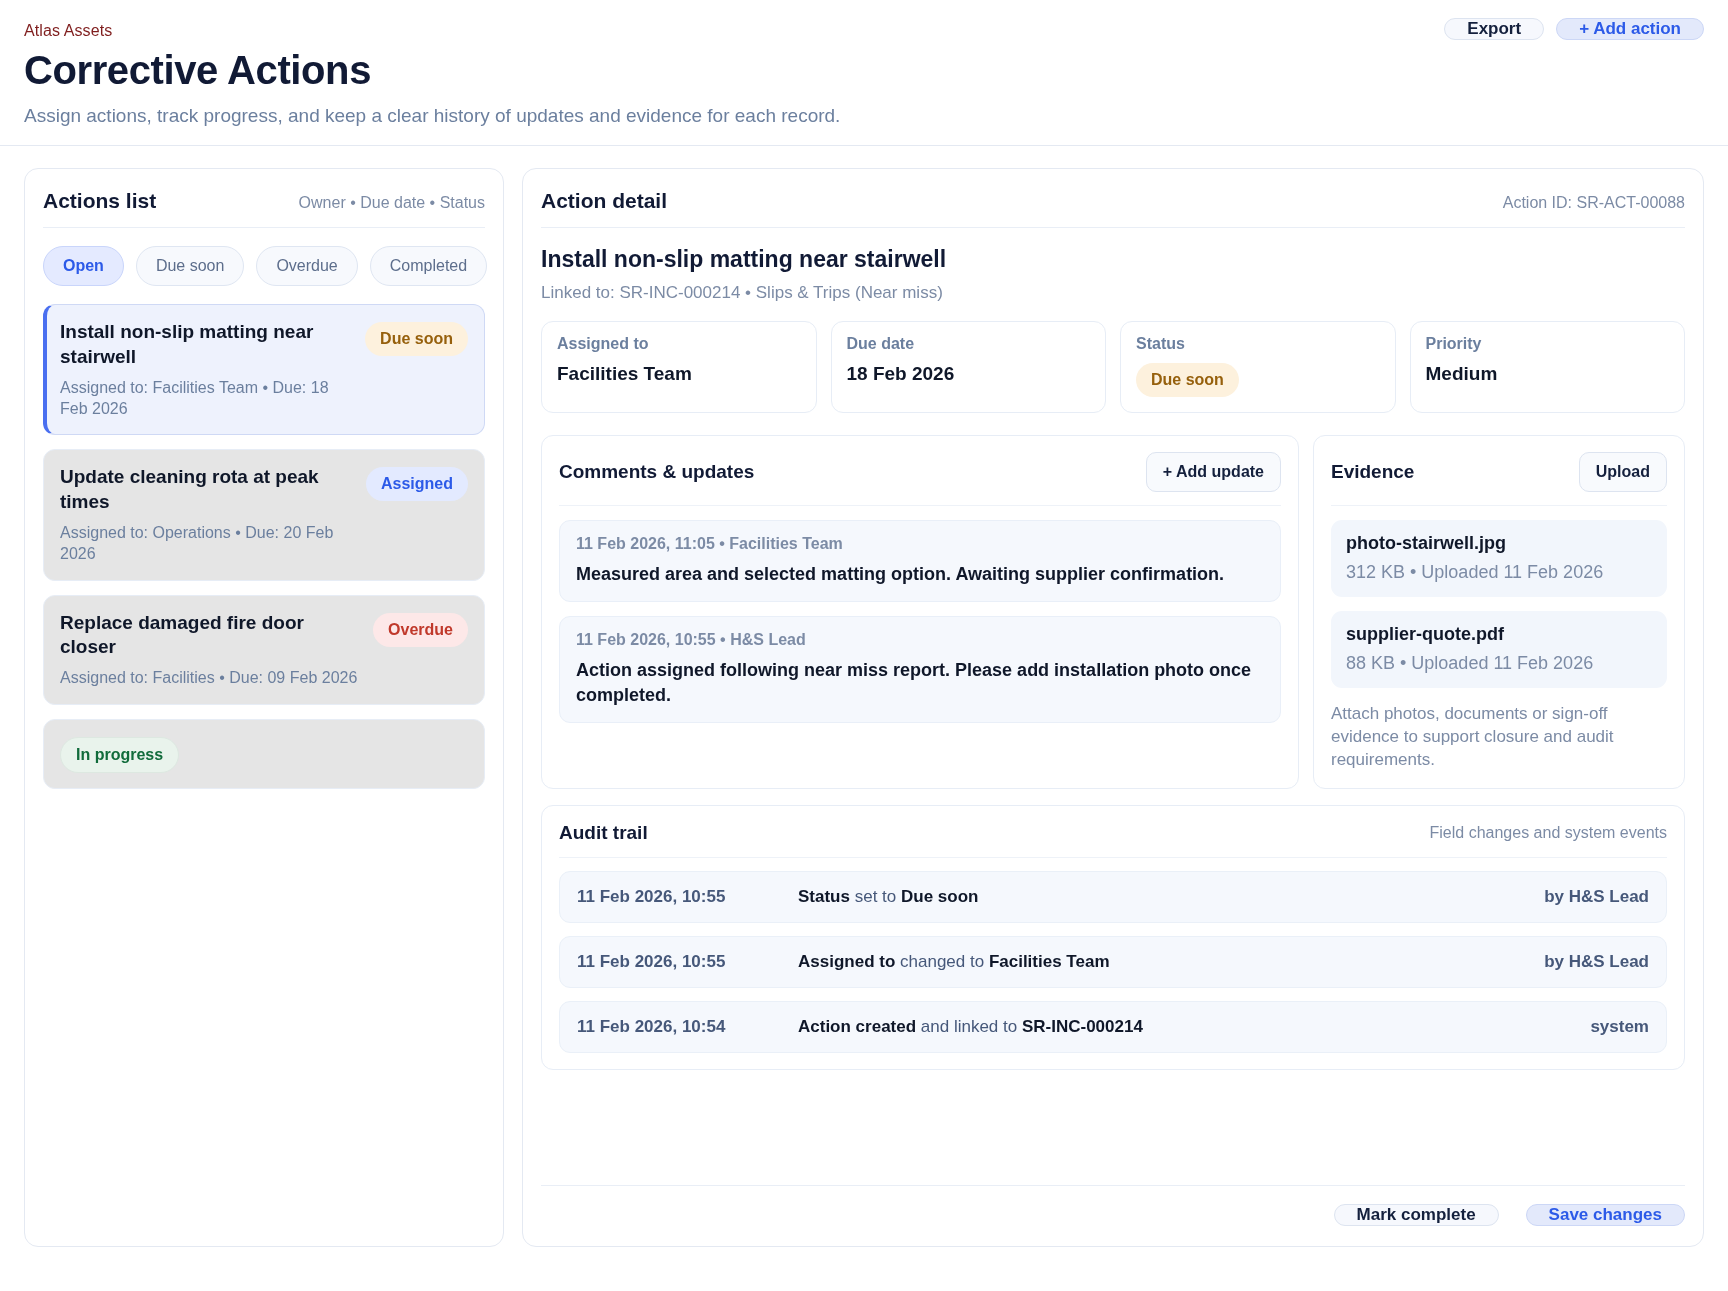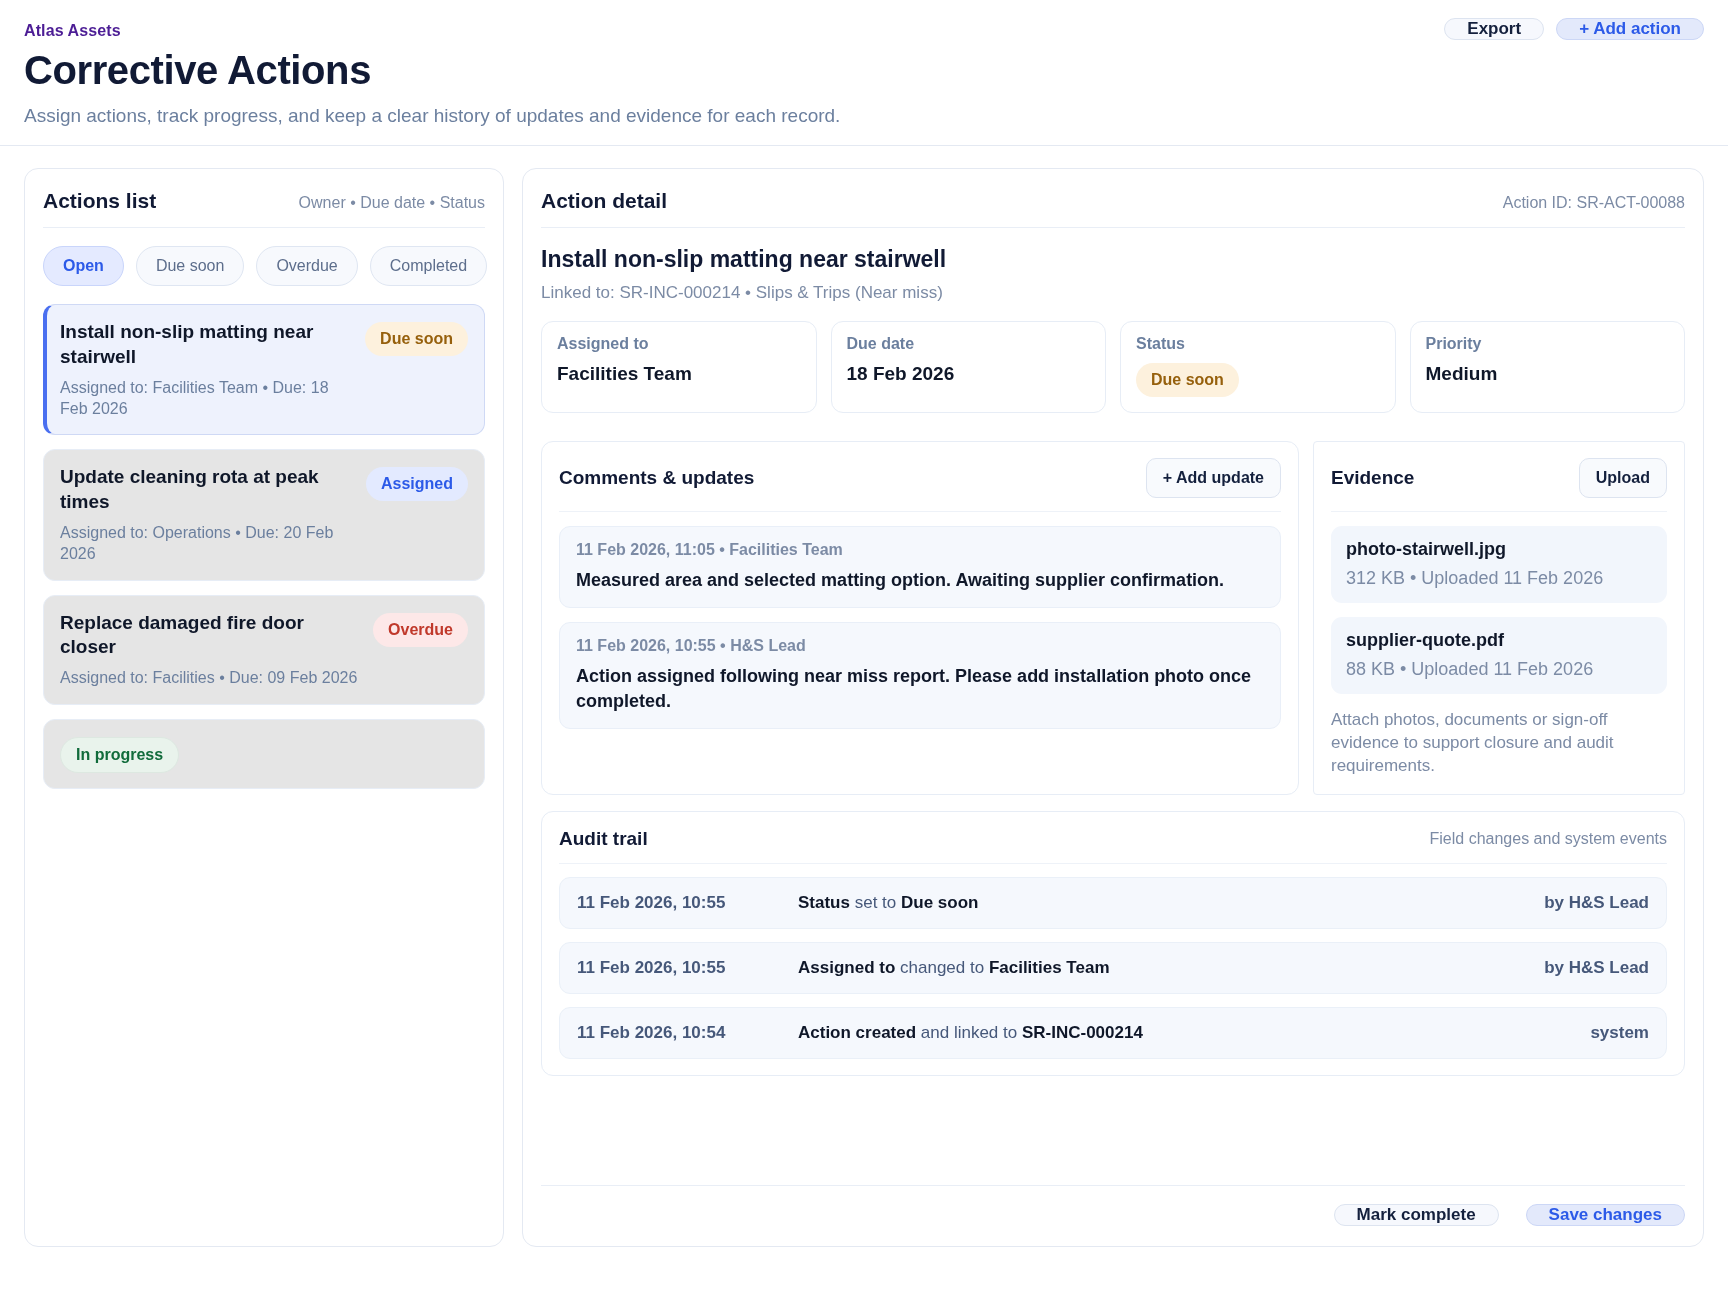--- a/index.html
+++ b/index.html
@@ -14,22 +14,22 @@
   .page { width: 1728px; height: 1291px; position: relative; }
 
   
   .header {
     padding: 22px 24px 18px 24px;
     border-bottom: 1px solid #e4e9f2;
     position: relative;
   }
   .eyebrow {
     font-size: 16px;
-    font-weight: bold;
-    color: #4c1d95;
+    font-weight: normal;
+    color: #7f1d1d;
     letter-spacing: .1px;
   }
   .page-title {
     font-size: 40px;
     font-weight: bold;
     color: #111a35;
     letter-spacing: -0.4px;
     margin-top: 9px;
     line-height: 1.08;
   }
@@ -171,23 +171,23 @@
     border: 1px solid #e7edf6;
     border-radius: 12px;
     background: #fff;
     padding: 13px 15px 15px 15px;
     min-width: 0;
   }
   .meta-label { font-size: 16px; color: #6b7f9e; font-weight: bold; }
   .meta-value { font-size: 19px; font-weight: bold; color: #0f1729; margin-top: 10px; }
   .meta-value .badge { display: inline-block; margin-top: 0; }
 
-  .mid-row { display: flex; gap: 14px; margin-top: 28px; align-items: stretch; }
+  .mid-row { display: flex; gap: 14px; margin-top: 22px; align-items: stretch; }
   .comments-card { flex: 1 1 auto; border: 1px solid #e7edf6; border-radius: 12px; padding: 16px 17px; }
-  .evidence-card { width: 372px; flex: 0 0 372px; border: 1px solid #e7edf6; border-radius: 4px; padding: 16px 17px; }
+  .evidence-card { width: 372px; flex: 0 0 372px; border: 1px solid #e7edf6; border-radius: 12px; padding: 16px 17px; }
 
   .sub-head {
     display: flex; justify-content: space-between; align-items: center;
     padding-bottom: 13px; border-bottom: 1px solid #eef2f8;
   }
   .sub-title { font-size: 19px; font-weight: bold; color: #111a35; }
   .btn-sm {
     border-radius: 10px; font-size: 16px; font-weight: bold;
     padding: 10px 16px; border: 1px solid #dde4f0;
     background: #f8fafd; color: #14203d; cursor: pointer;

